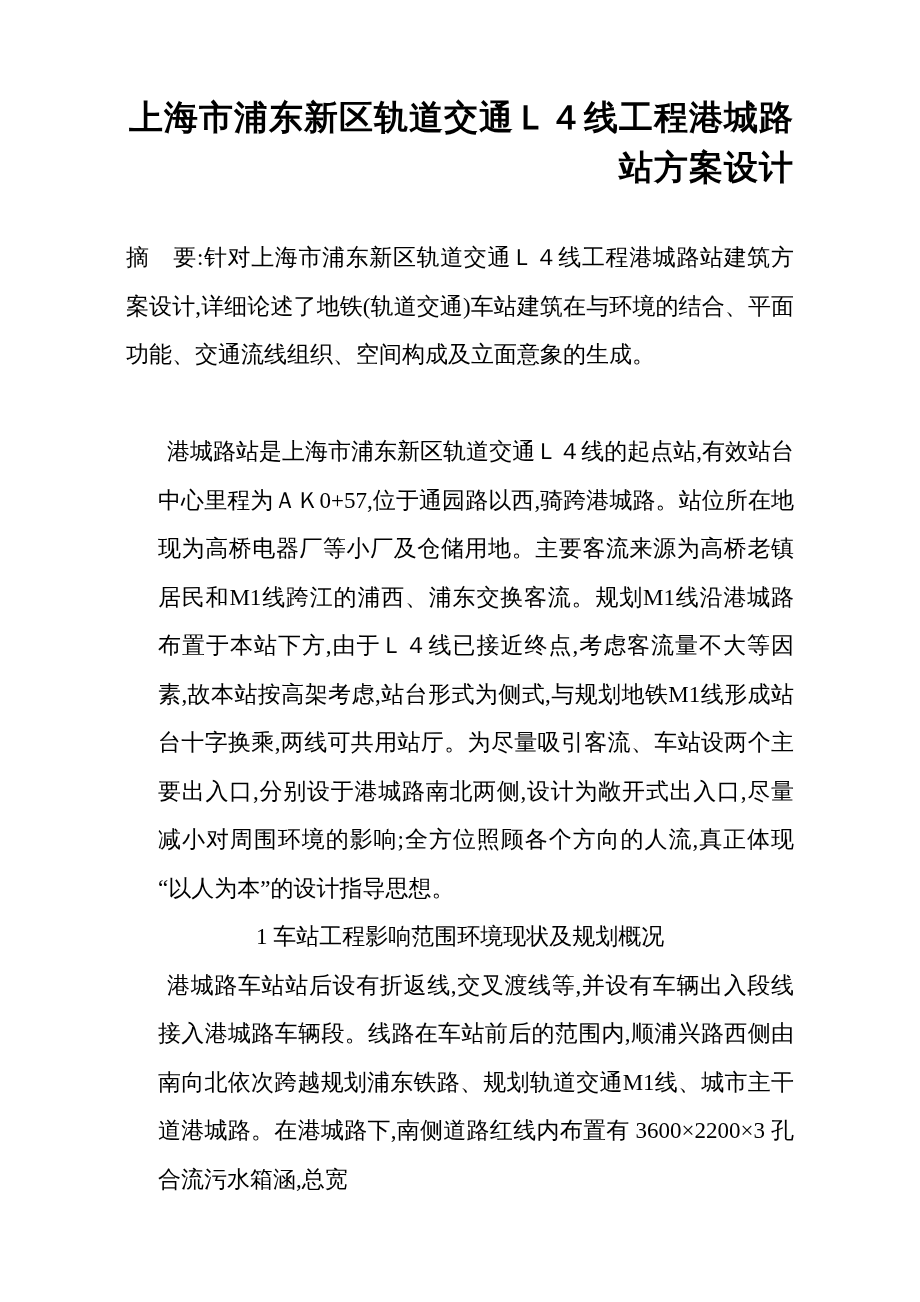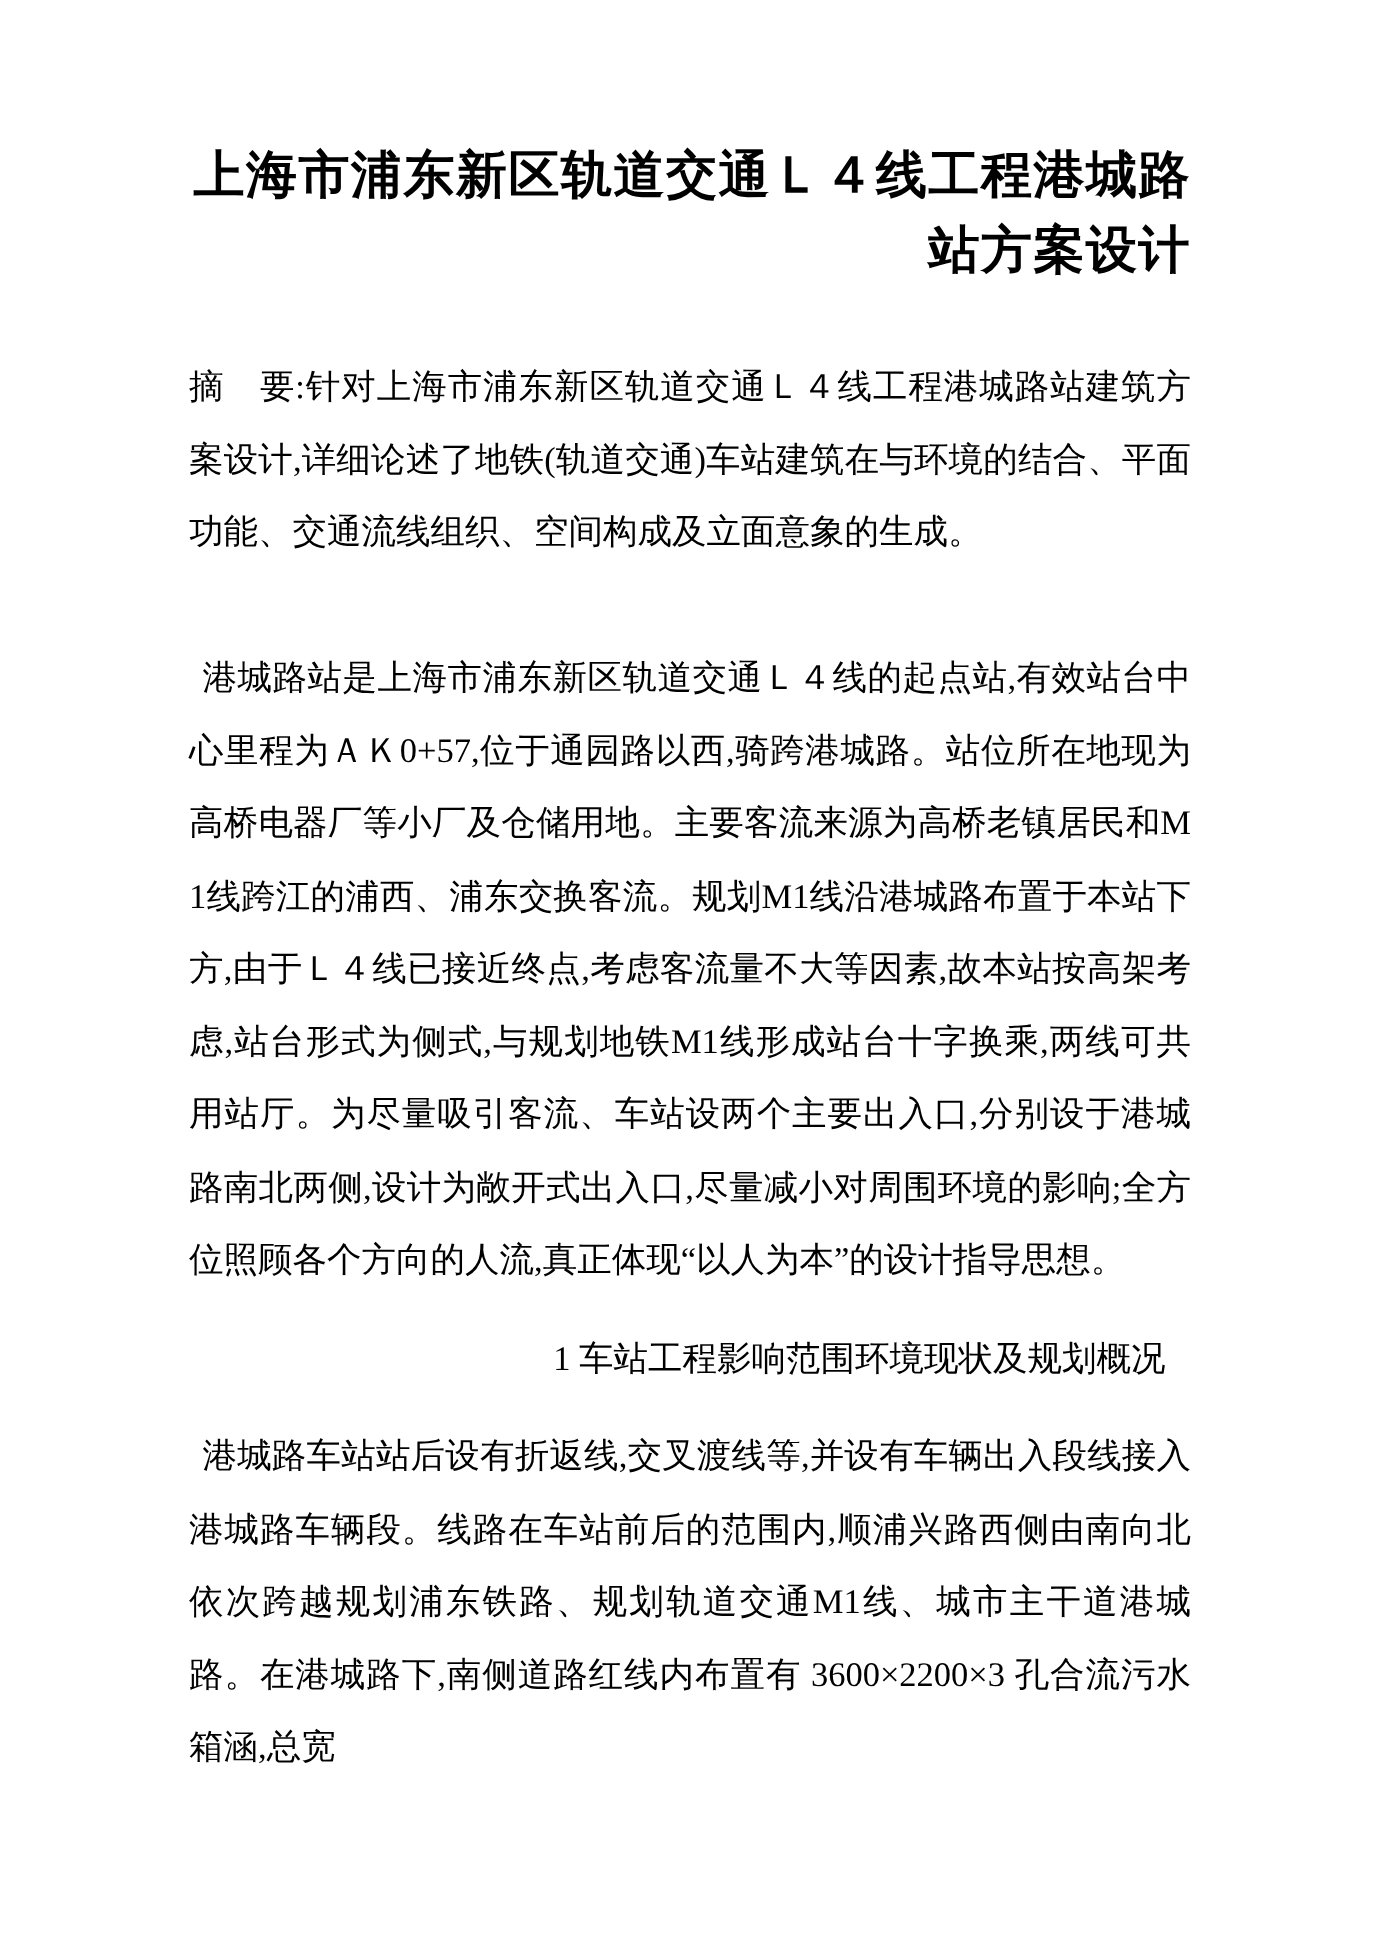--- a/index.html
+++ b/index.html
@@ -33,27 +33,28 @@
     line-height: 48.5px;
     text-align: justify;
     text-justify: inter-ideograph;
     word-break: break-all;
   }
   .para.gap-after {
     margin-bottom: 48.5px;
   }
   .para.indent-half {
     text-indent: 9px;
+    margin-left: 32px;
   }
   .section-heading {
-    margin: 17px;
+    margin: 0;
     font-size: 23px;
     font-weight: normal;
     line-height: 48.5px;
-    text-align: right;
+    text-align: center;
   }
 </style>
 </head>
 <body>
 
 <div class="page">
 
   <h1 class="doc-title">上海市浦东新区轨道交通Ｌ４线工程港城路站方案设计</h1>
 
   <p class="para gap-after">摘　要:针对上海市浦东新区轨道交通Ｌ４线工程港城路站建筑方案设计,详细论述了地铁(轨道交通)车站建筑在与环境的结合、平面功能、交通流线组织、空间构成及立面意象的生成。</p>

